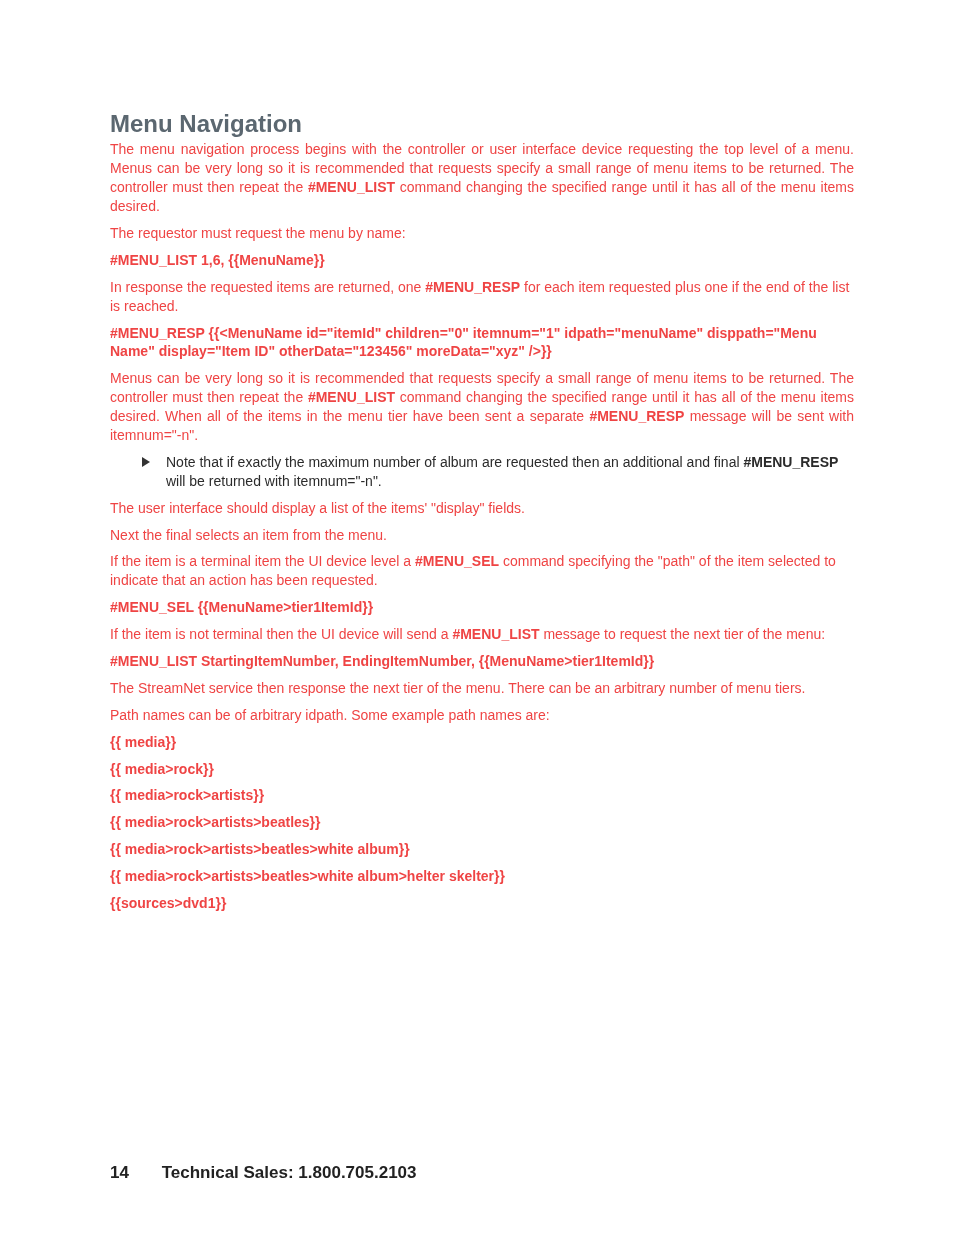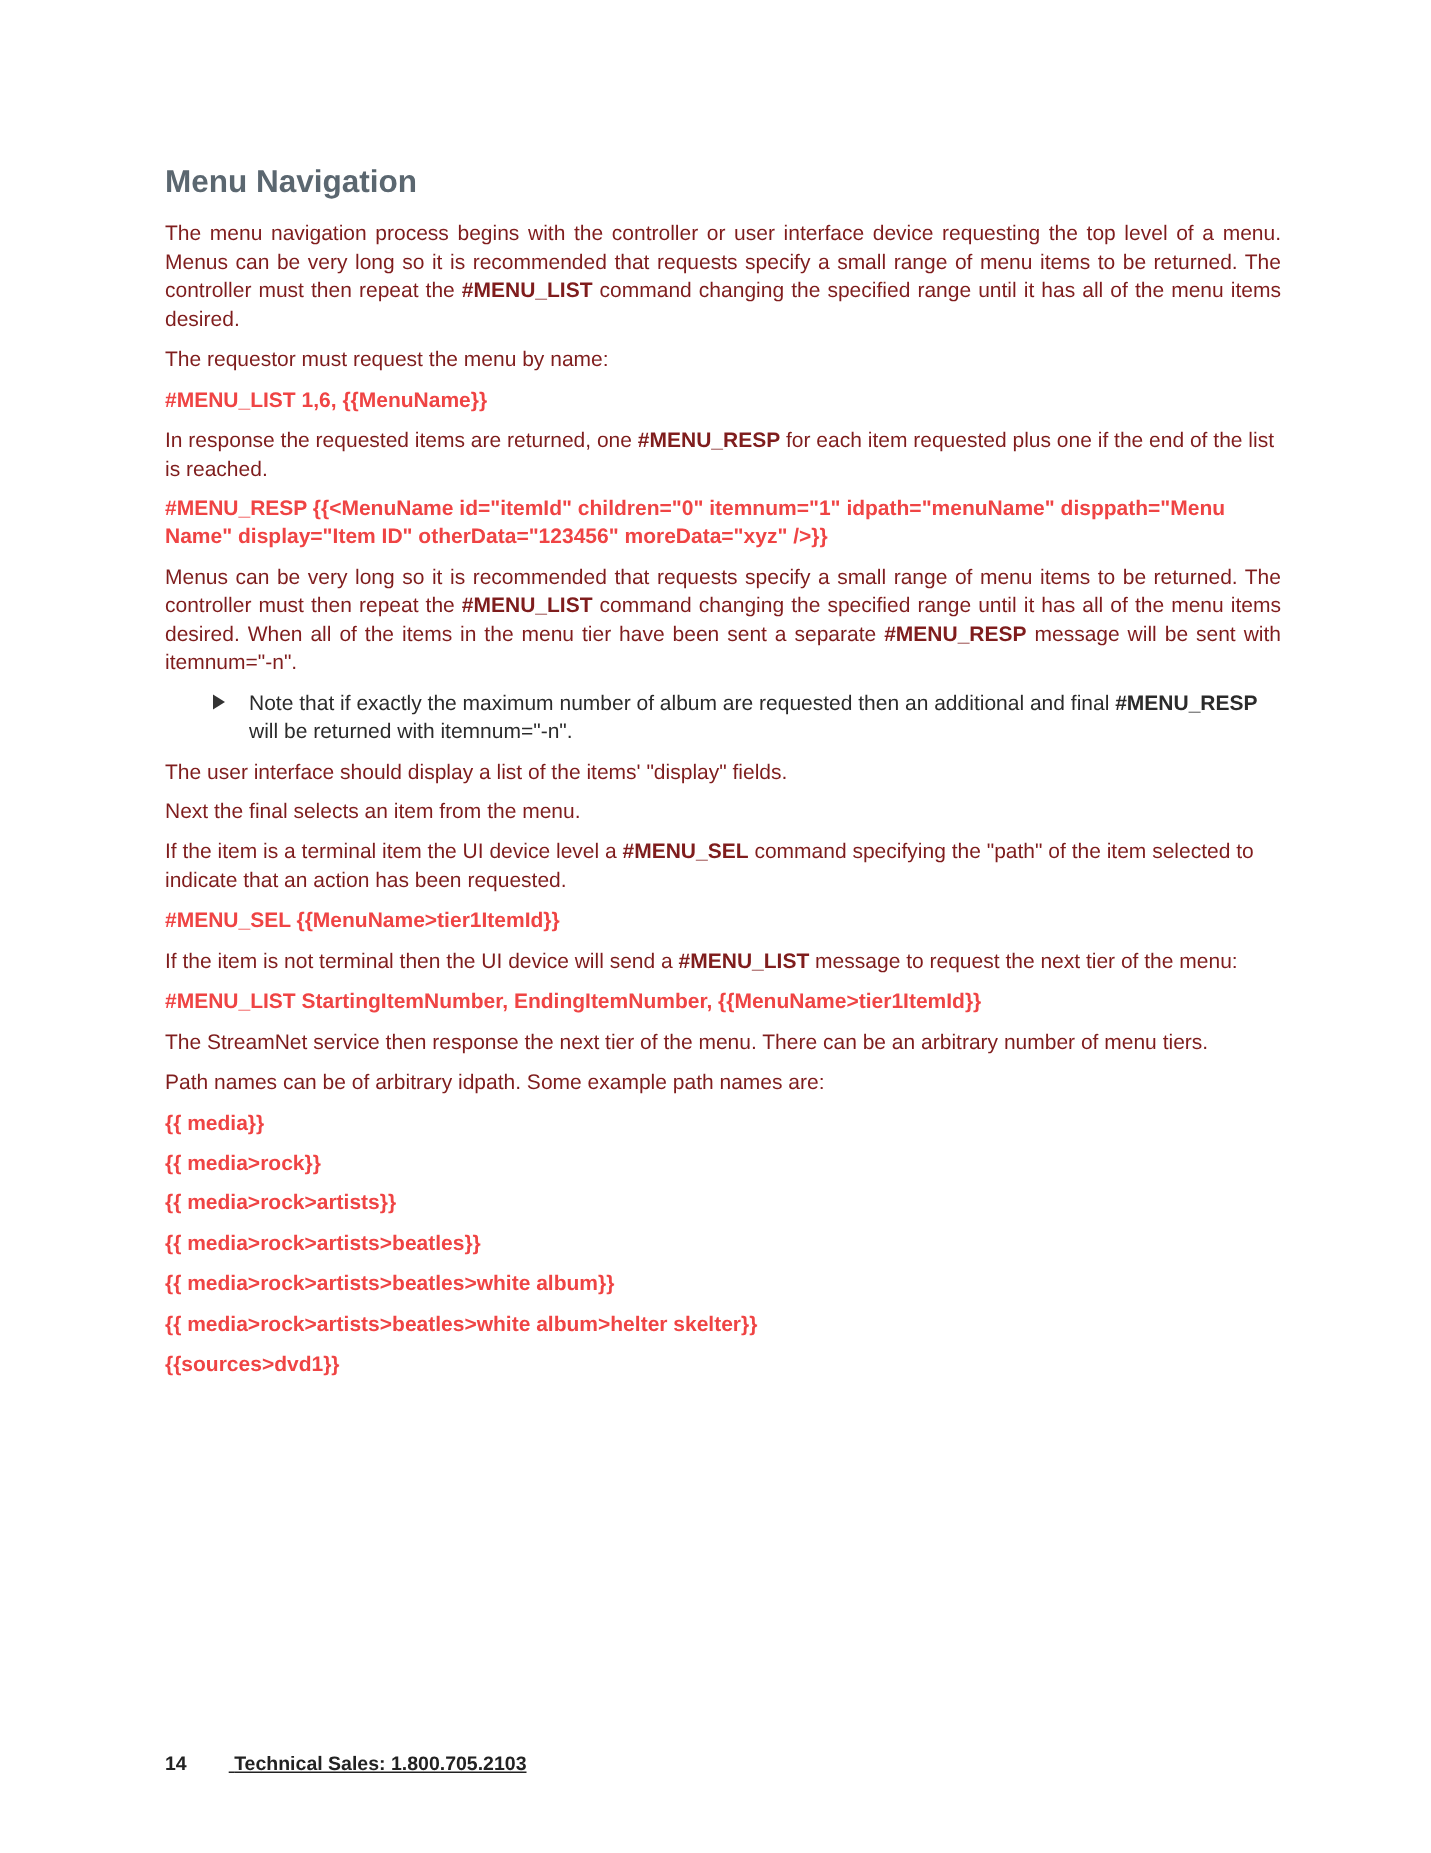--- a/index.html
+++ b/index.html
@@ -8,25 +8,25 @@
     font-family: Arial, Helvetica, sans-serif;
     color: #333;
     padding: 108px 100px 60px 110px;
     font-size: 14px;
     line-height: 1.35;
     position: relative;
     min-height: 1235px;
   }
   h2.heading {
     color: #5b6770;
-    font-size: 21px;
+    font-size: 24px;
     font-weight: bold;
-    margin-bottom: 10px;
+    margin-bottom: 0;
   }
-  p { margin-bottom: 8px; color:#7f1d1d; }
+  p { margin-bottom: 8px; color:#ef4444; }
   p.justify { text-align: justify; }
   .bold { font-weight: bold; }
   .bold-block { font-weight: bold; color:#ef4444; margin-bottom:8px; }
   ul.note {
     list-style: none;
     margin: 6px 0 8px 32px;
     padding: 0;
   }
   ul.note li {
     position: relative;
@@ -40,24 +40,23 @@
     top: 4px;
     width: 0; height: 0;
     border-left: 8px solid #333;
     border-top: 5px solid transparent;
     border-bottom: 5px solid transparent;
   }
   .footer {
     position: absolute;
     left: 110px;
     bottom: 50px;
-    font-size: 13px;
+    font-size: 17px;
     font-weight: bold;
     color:#222;
-    text-decoration:underline;
   }
   .footer .pg { display:inline-block; margin-right: 28px; }
 </style>
 </head>
 <body>
 
 <h2 class="heading">Menu Navigation</h2>
 
 <p class="justify">
   <span>The menu navigation process begins with the controller or user interface device requesting the top level of a menu. Menus can be very long so it is recommended that requests specify a small range of menu items to be returned. The controller must then repeat the </span><span class="bold">#MENU_LIST</span><span> command changing the specified range until it has all of the menu items desired.</span>

